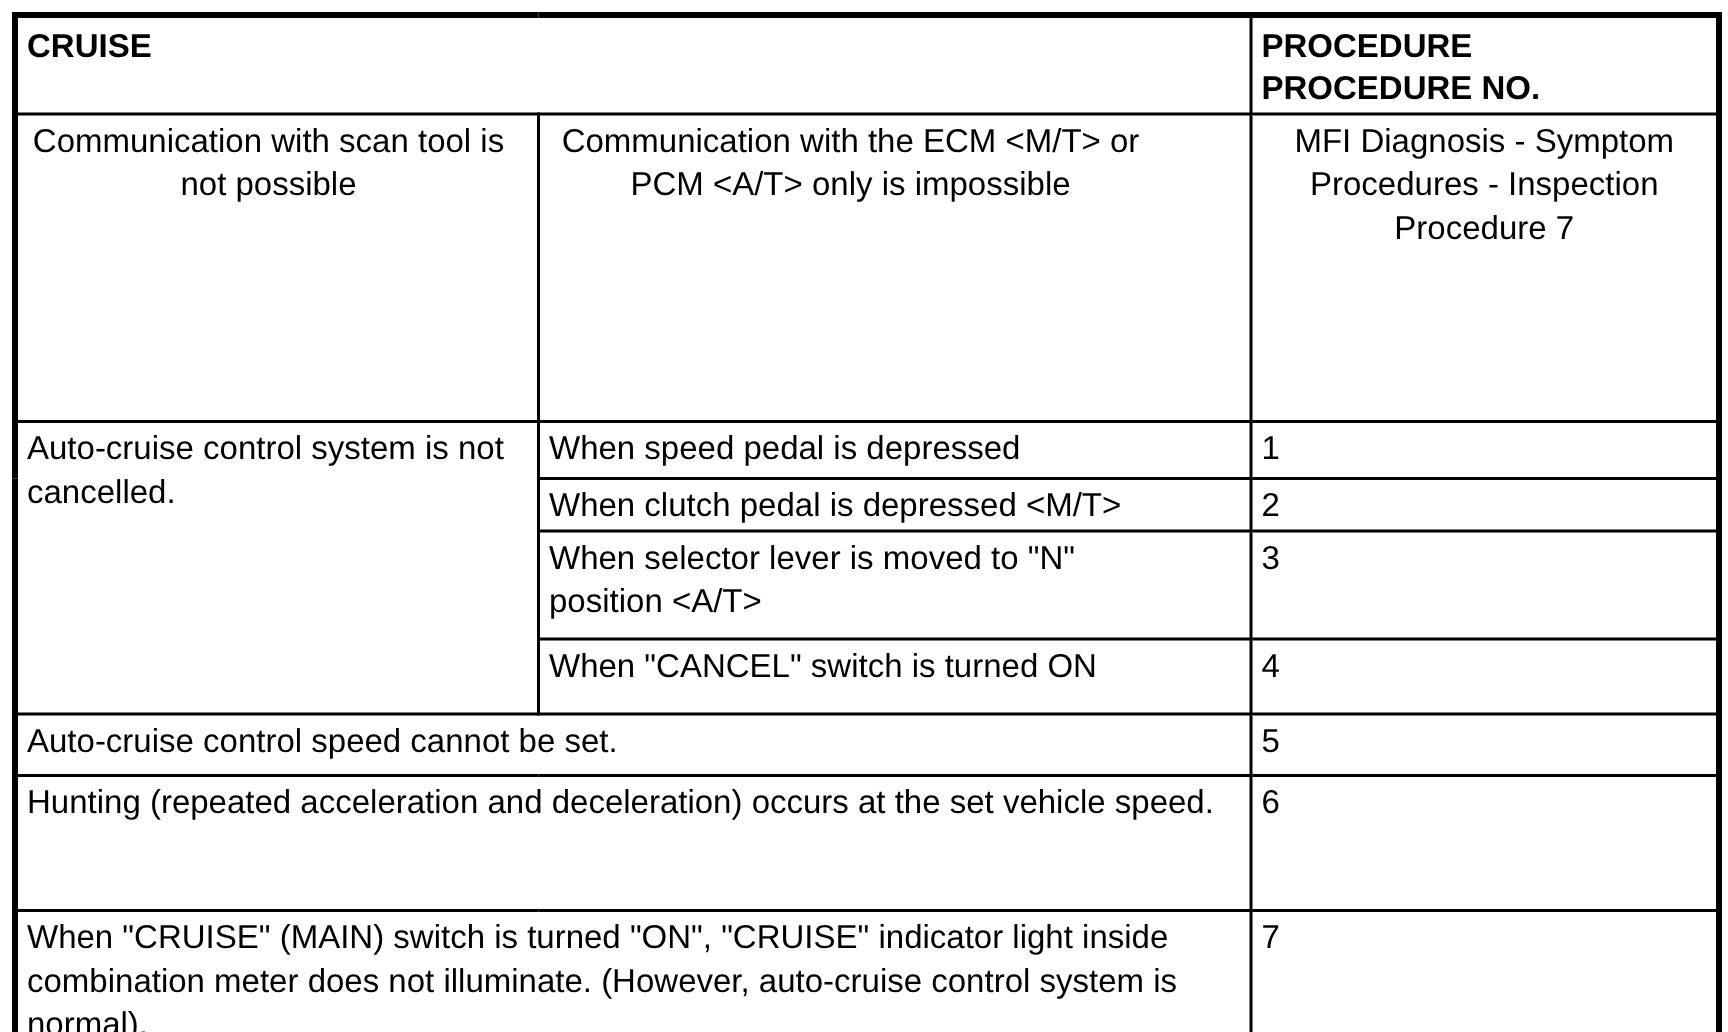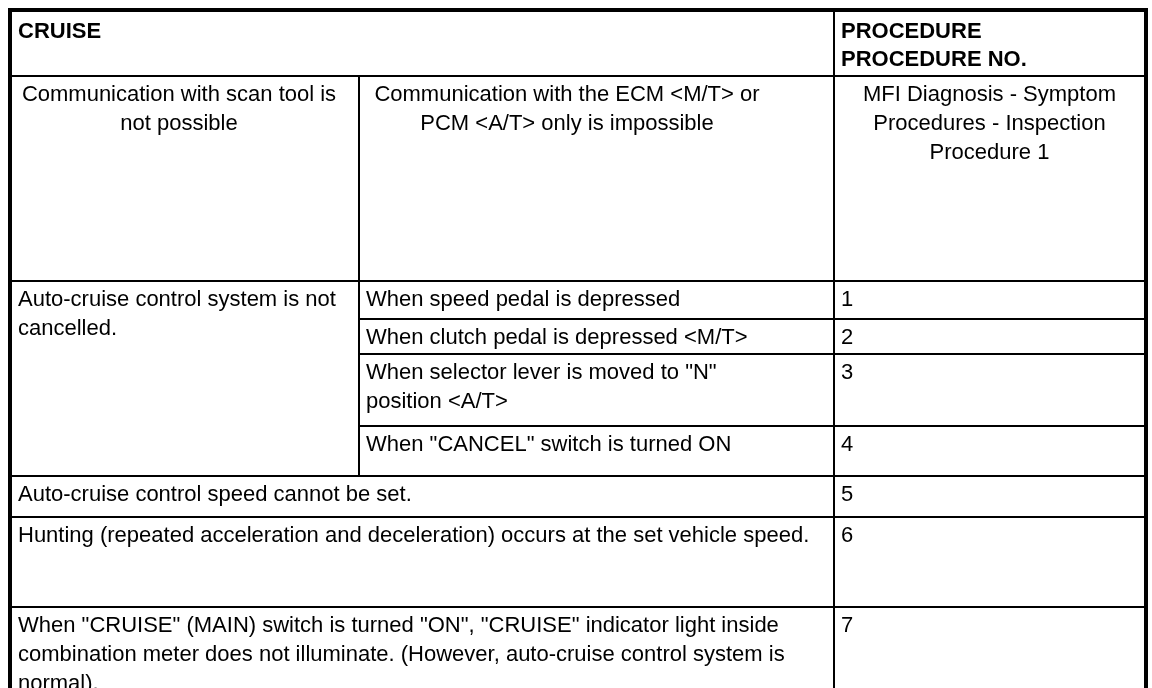--- a/index.html
+++ b/index.html
@@ -69,21 +69,21 @@
       </td>
     </tr>
 
     <tr class="r-comm">
       <td>
         <div class="w-scan">Communication with scan tool is not possible</div>
       </td>
       <td>
         <div class="w-ecm">Communication with the ECM &lt;M/T&gt; or PCM &lt;A/T&gt; only is impossible</div>
       </td>
-      <td>MFI Diagnosis - Symptom Procedures - Inspection Procedure 1</td>
+      <td>MFI Diagnosis - Symptom Procedures - Inspection Procedure 7</td>
     </tr>
 
     <tr class="r-brake">
       <td rowspan="4">
         <div class="w-group">Auto-cruise control system is not cancelled.</div>
       </td>
       <td>When speed pedal is depressed</td>
       <td>1</td>
     </tr>
     <tr class="r-clutch">

